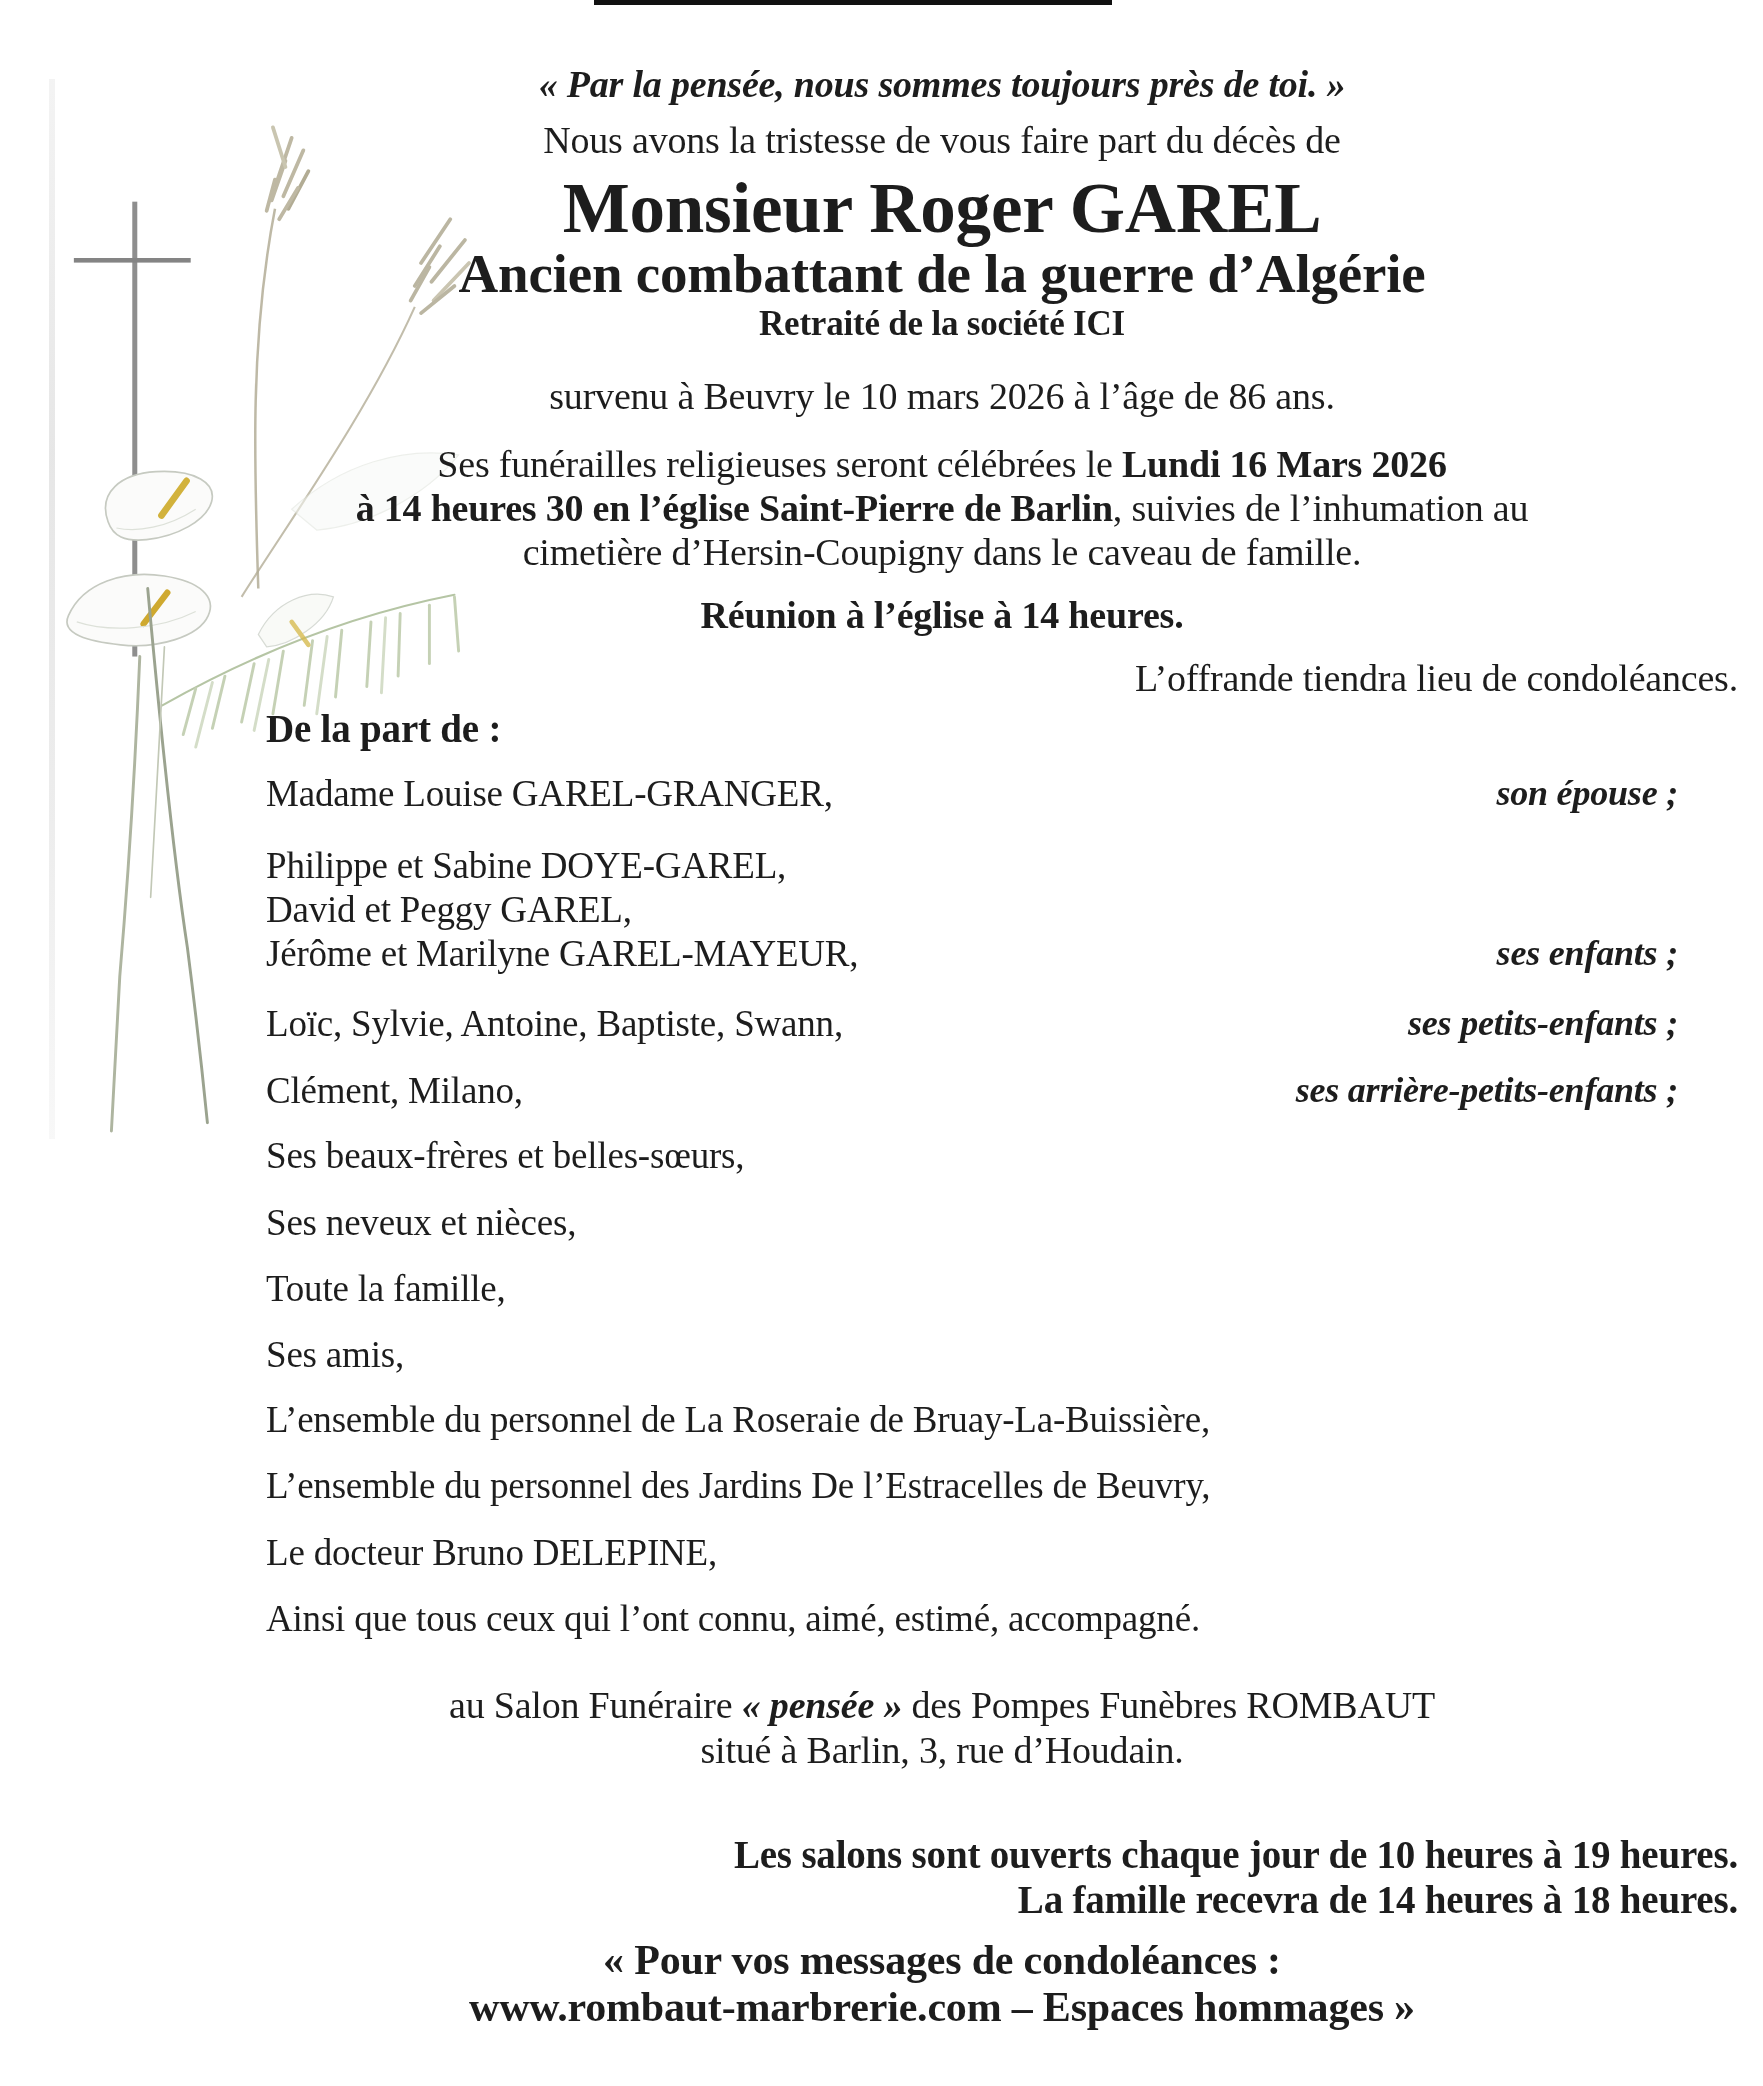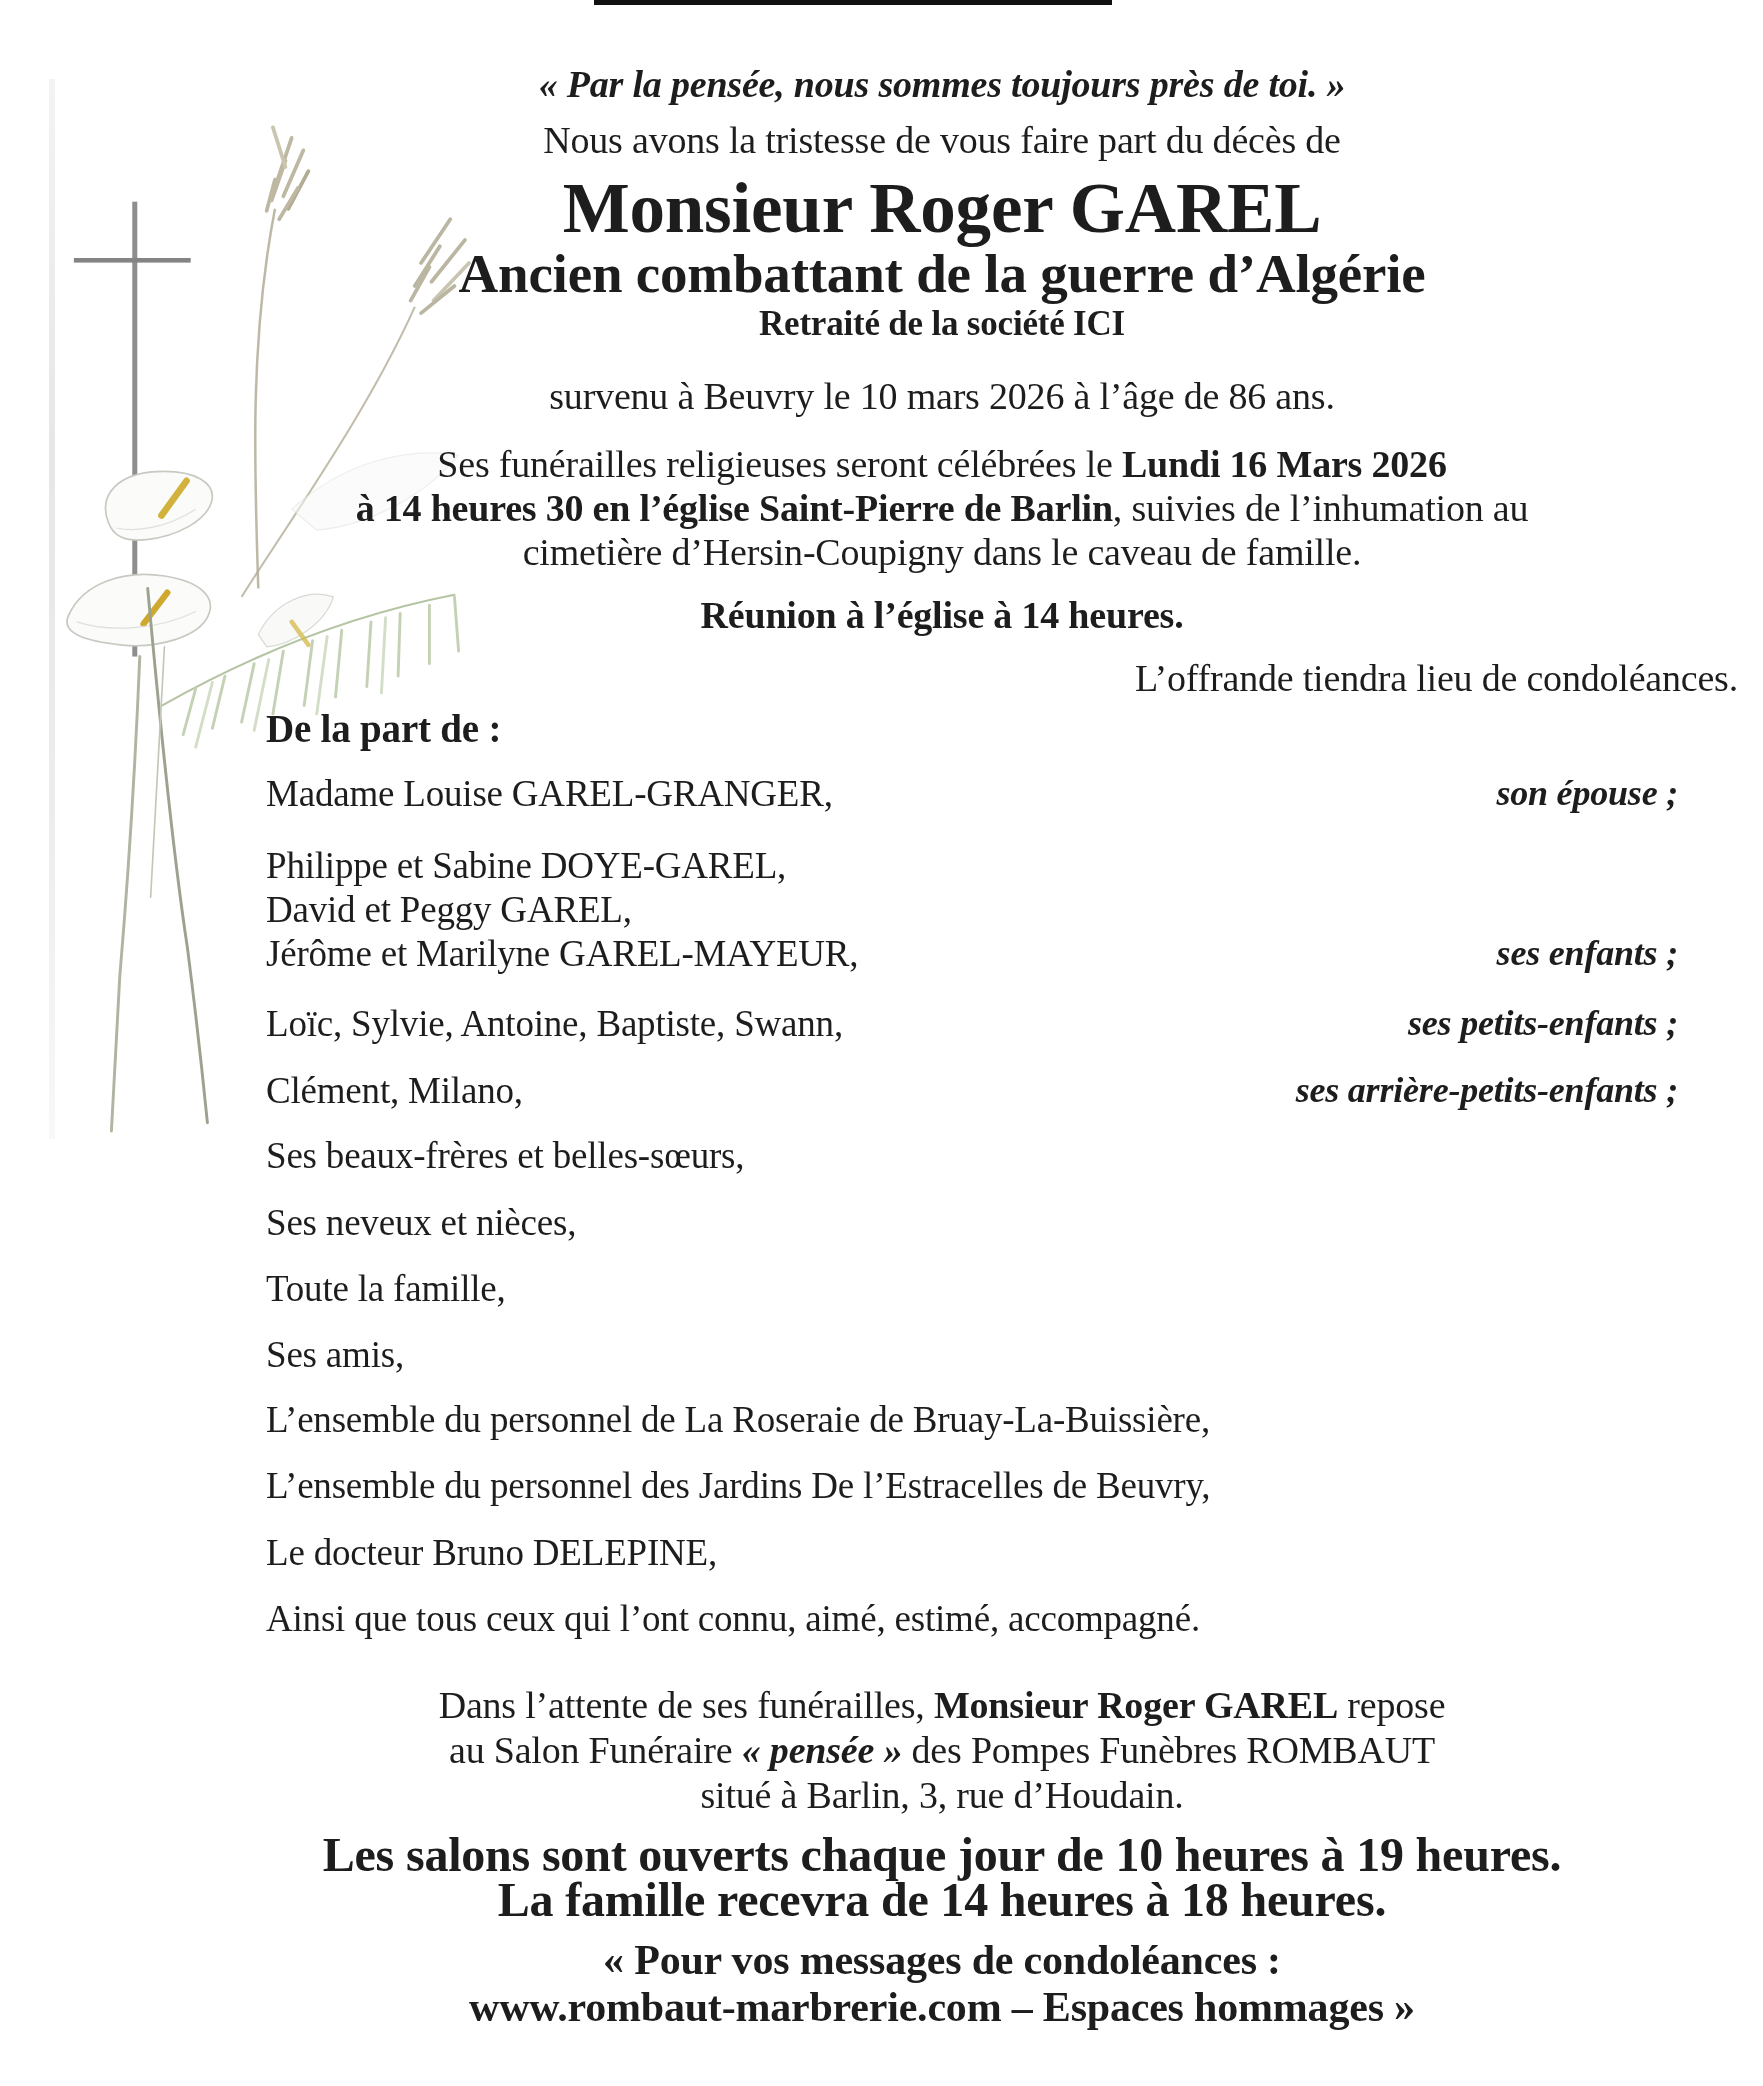--- a/index.html
+++ b/index.html
@@ -25,21 +25,21 @@
   .funeral{top:442px;font-size:38px;line-height:44px;}
   .meeting{top:596px;font-size:38px;font-weight:bold;line-height:1;}
   .offering{top:659px;font-size:38px;line-height:1;text-align:right;}
   .from-label{position:absolute;left:266px;top:706px;font-size:39px;font-weight:bold;letter-spacing:-0.2px;}
 
   .fam-group{position:absolute;left:266px;width:1412px;font-size:37px;line-height:44px;letter-spacing:-0.2px;}
   .fam-line{white-space:nowrap;}
   .fam-role{position:absolute;right:0;bottom:0.8px;font-size:36px;font-weight:bold;font-style:italic;line-height:44px;}
 
   .repose{top:1683px;font-size:38px;line-height:45px;}
-  .salons{top:1832px;font-size:48px;font-weight:bold;line-height:45px;}
+  .salons{top:1832px;font-size:39px;font-weight:bold;line-height:45px;text-align:right;}
   .condolences{top:1937px;font-size:42px;font-weight:bold;line-height:47px;}
 
   .decor{position:absolute;left:58px;top:121px;width:434px;height:1031px;}
 </style>
 </head>
 <body>
 
 <div class="page">
 
   <div class="top-strip"></div>
@@ -174,21 +174,20 @@
     <div class="fam-line">L’ensemble du personnel des Jardins De l’Estracelles de Beuvry,</div>
   </div>
   <div class="fam-group" style="top:1531px">
     <div class="fam-line">Le docteur Bruno DELEPINE,</div>
   </div>
   <div class="fam-group" style="top:1597px">
     <div class="fam-line">Ainsi que tous ceux qui l’ont connu, aimé, estimé, accompagné.</div>
   </div>
 
   <div class="center-col repose">
-    <div><span>Dans l’attente de ses funérailles, </span><span class="b">Monsieur Roger GAREL</span><span> repose</span></div>
     <div><span>au Salon Funéraire </span><span class="bi">« pensée »</span><span> des Pompes Funèbres ROMBAUT</span></div>
     <div>situé à Barlin, 3, rue d’Houdain.</div>
   </div>
 
   <div class="center-col salons">
     <div>Les salons sont ouverts chaque jour de 10 heures à 19 heures.</div>
     <div>La famille recevra de 14 heures à 18 heures.</div>
   </div>
 
   <div class="center-col condolences">

